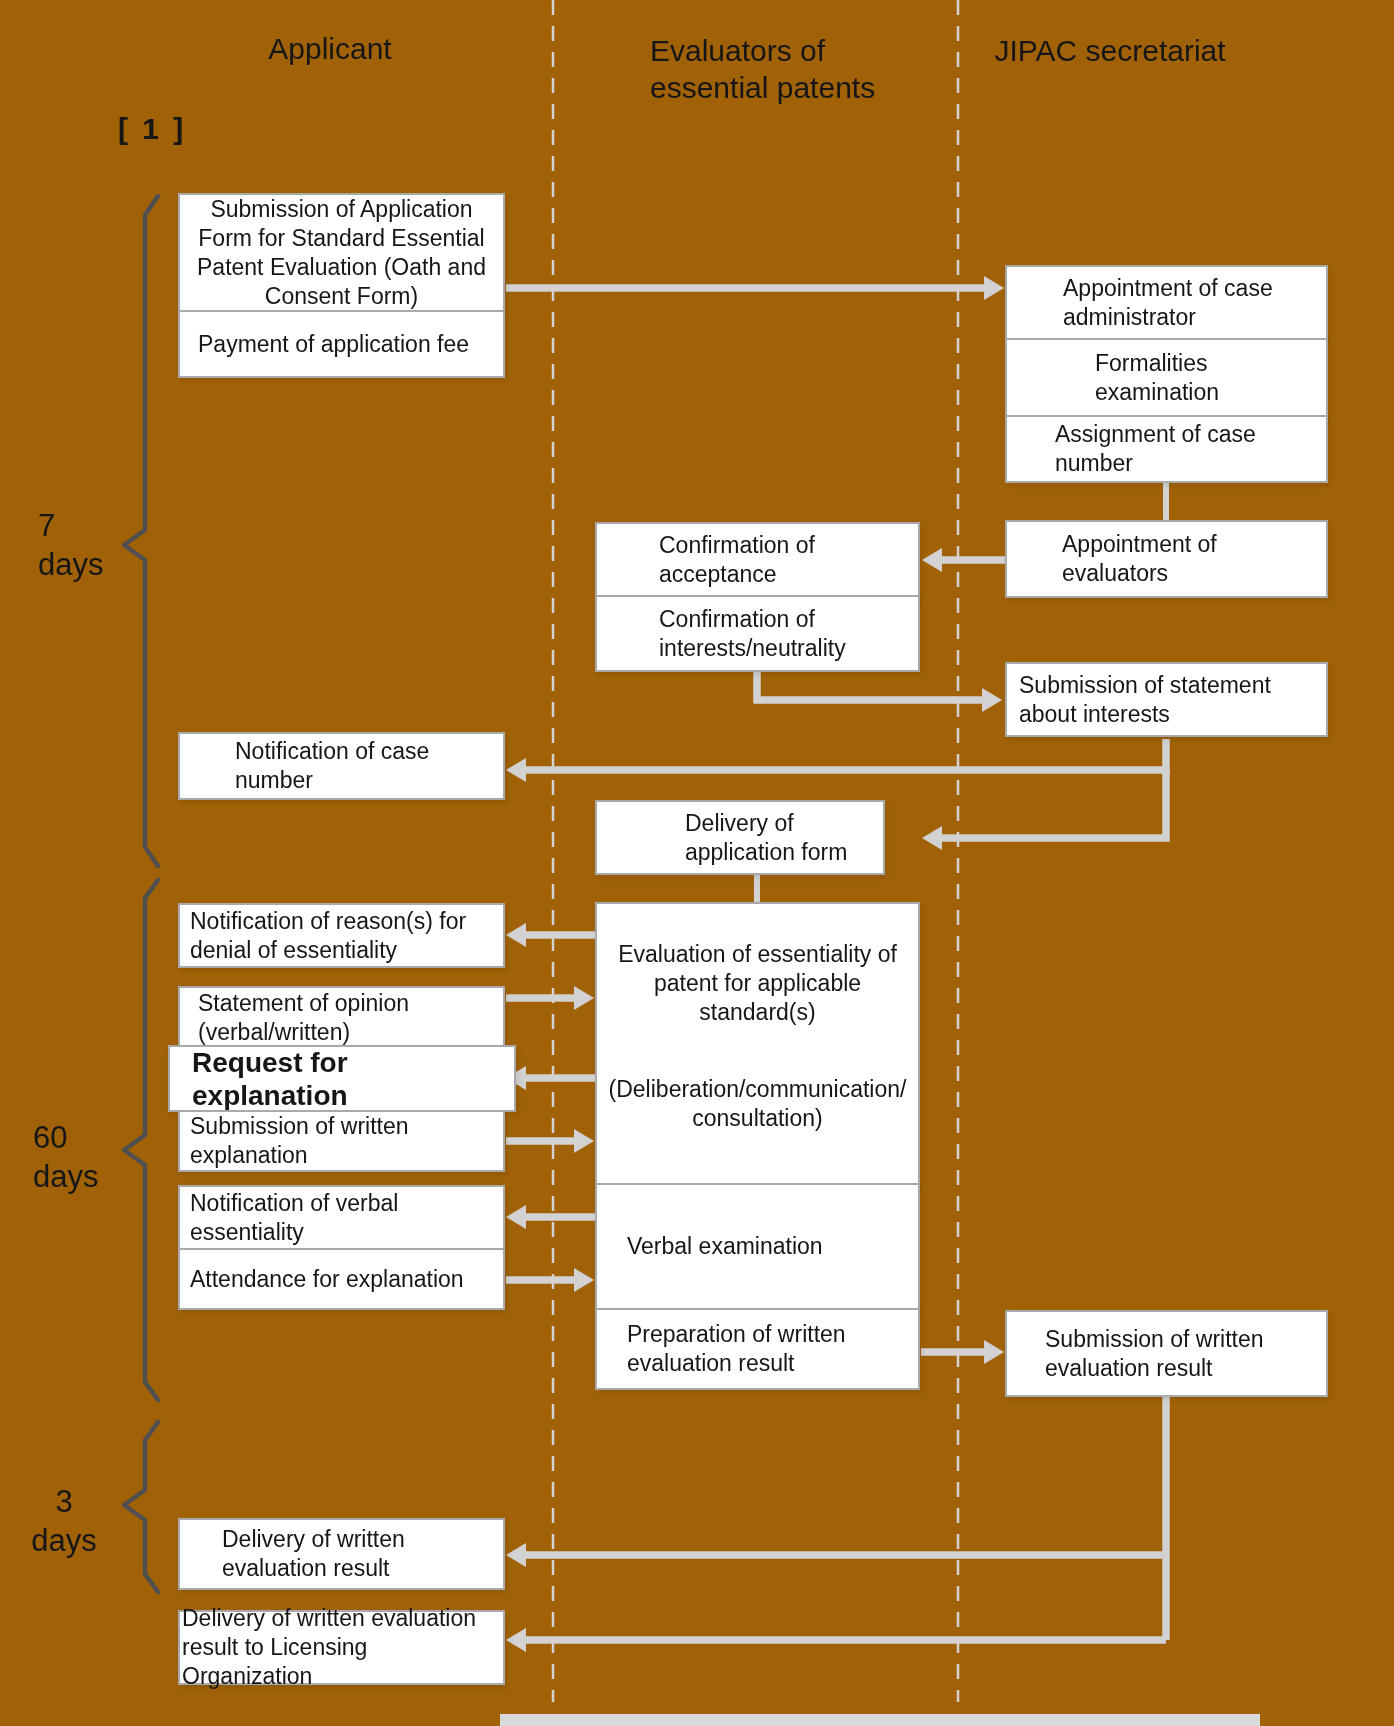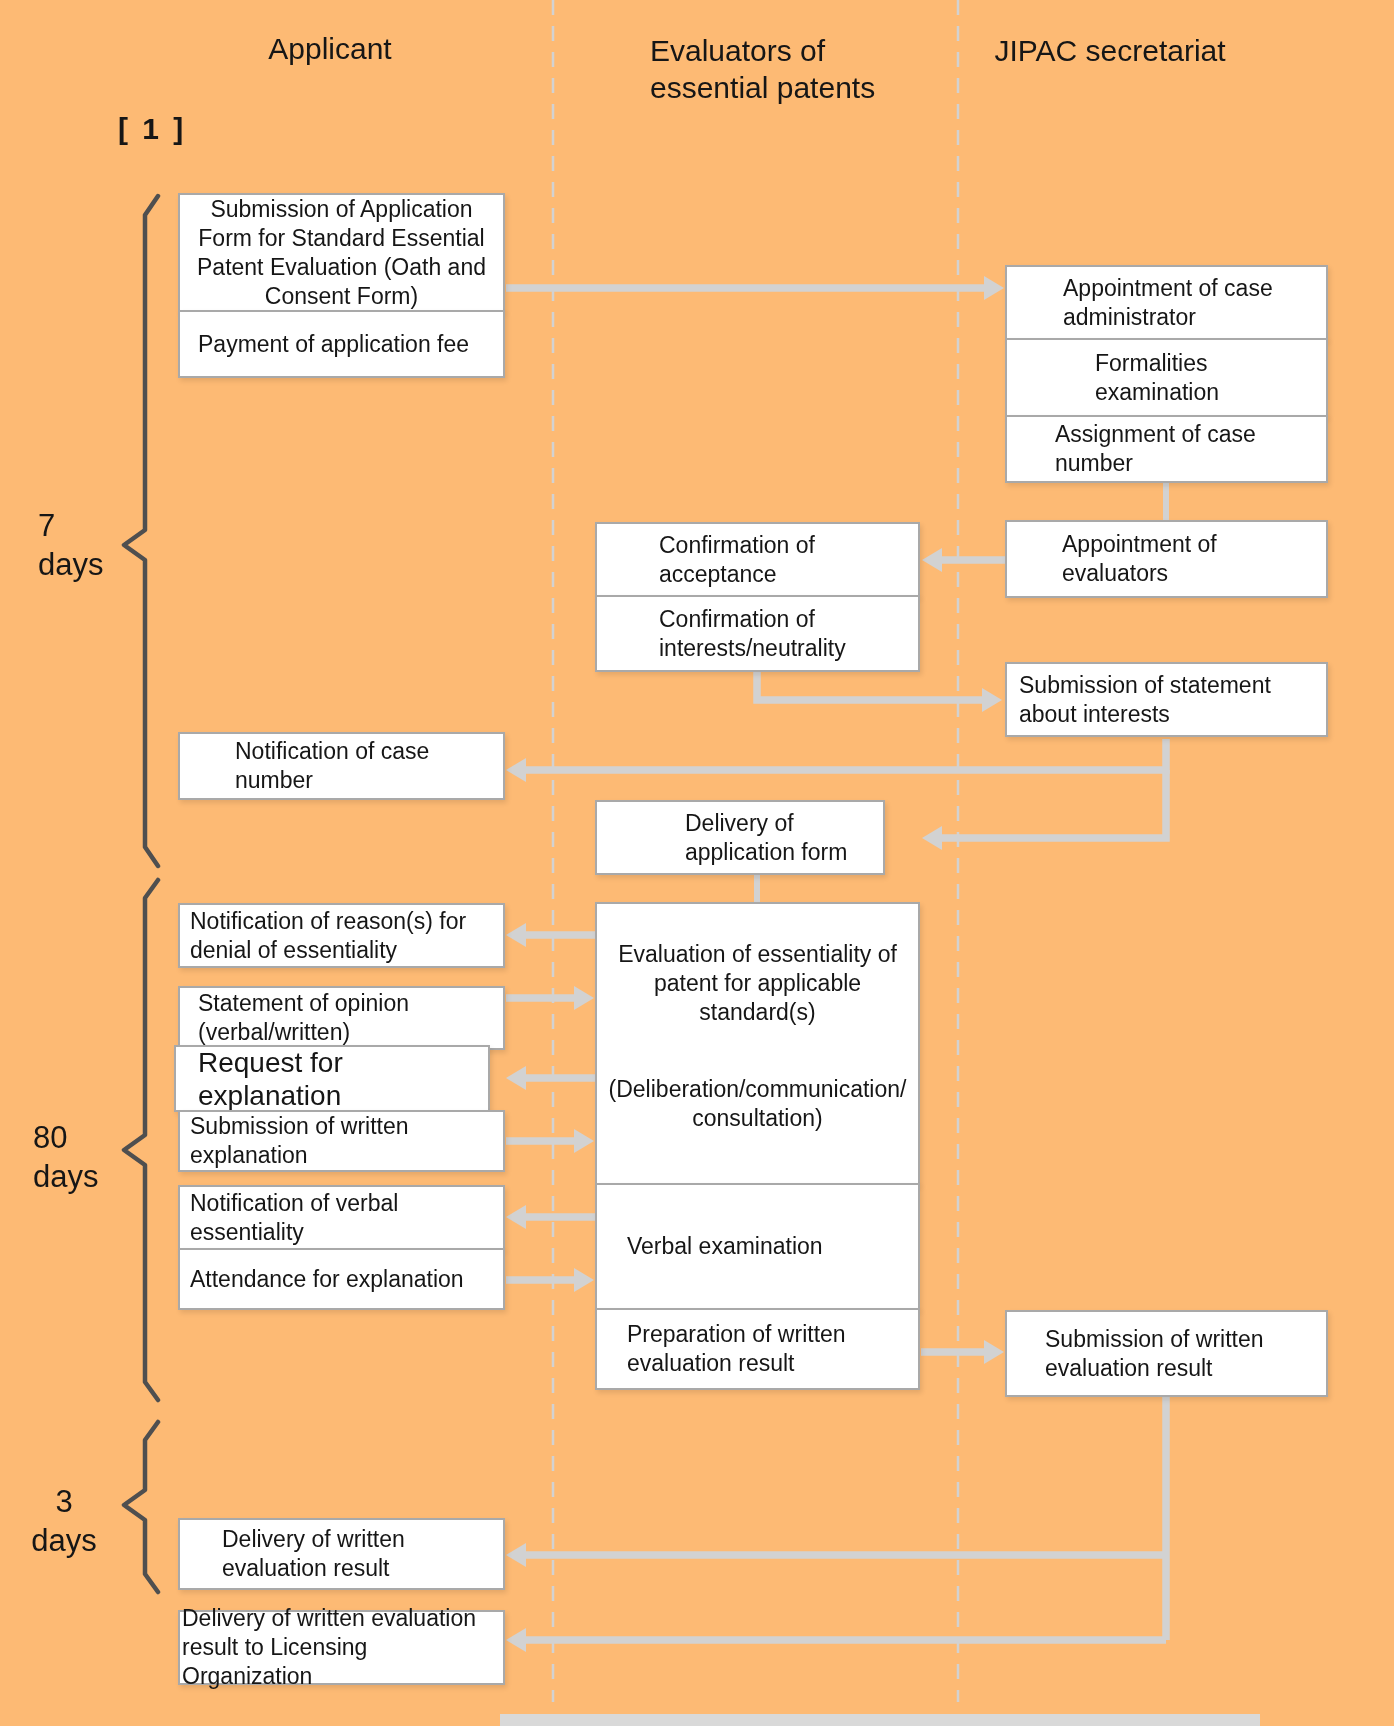--- a/index.html
+++ b/index.html
@@ -1,16 +1,16 @@
 <!DOCTYPE html>
 <html style="--box-border: #a9a9a9; --box-bg: #ffffff; --text: #161616; --arrow: #d2d2d2; --dashed: #d2d2d2; --bracket: #4f4f4f; --bottom-bar: #d9d9d9;"><head>
 <meta charset="utf-8">
 <style>
   html,body{margin:0;padding:0;background:#ffffff;}
-  .stage{position:relative;width:1394px;height:1726px;background:#fdba74;overflow:hidden;
+  .stage{position:relative;width:1394px;height:1726px;background:#a16207;overflow:hidden;
          font-family:"Liberation Sans",sans-serif;color:var(--text,#161616);}
   .lines{position:absolute;left:0;top:0;z-index:1;}
   .dash{stroke:var(--dashed,#d2d2d2);stroke-width:2.5;stroke-dasharray:15 11;fill:none;}
   .arrow{stroke:var(--arrow,#d2d2d2);stroke-width:7.5;fill:none;}
   .thin{stroke:var(--arrow,#d2d2d2);stroke-width:6;fill:none;}
   .head{fill:var(--arrow,#d2d2d2);stroke:none;}
   .brace{stroke:var(--bracket,#4f4f4f);stroke-width:4.5;fill:none;stroke-linecap:round;stroke-linejoin:round;}
   .bbar{fill:var(--bottom-bar,#d9d9d9);}
   .fbox{position:absolute;z-index:2;background:var(--box-bg,#fff);border:2px solid var(--box-border,#a9a9a9);
         box-sizing:border-box;display:flex;align-items:center;box-shadow:2px 3px 5px rgba(0,0,0,0.10);
@@ -85,21 +85,21 @@
 
   <div class="hdr hc" style="left:180px;top:30px;width:300px;">Applicant</div>
   <div class="hdr" style="left:650px;top:32px;width:320px;">Evaluators of
 essential patents</div>
   <div class="hdr hc" style="left:950px;top:32px;width:320px;">JIPAC secretariat</div>
 
   <div class="figlabel" style="left:118px;top:112px;">[ 1 ]</div>
 
   <div class="dur" style="left:38px;top:506px;">7
 days</div>
-  <div class="dur" style="left:33px;top:1118px;">80
+  <div class="dur" style="left:33px;top:1118px;">60
 days</div>
   <div class="dur dc" style="left:25px;top:1482px;width:78px;">3
 days</div>
 
   <div class="fbox tc" style="left:178px;top:193px;width:327px;height:119px;">
     <span class="txt">Submission of Application
 Form for Standard Essential
 Patent Evaluation (Oath and
 Consent Form)</span>
     </div>
@@ -114,21 +114,21 @@
 
   <div class="fbox" style="left:178px;top:903px;width:327px;height:65px;">
     <span class="txt" style="padding-left:10px;">Notification of reason(s) for
 denial of essentiality</span>
     </div>
   <div class="fbox" style="left:178px;top:966px;width:327px;height:64px;margin-top:20px;">
     <span class="txt" style="padding-left:18px;">Statement of opinion
 (verbal/written)</span>
     </div>
 
-  <div class="fbox big" style="left:174px;top:1045px;width:316px;height:67px;">
+  <div class="fbox big" style="left:168px;top:1045px;width:348px;height:67px;font-weight:bold;">
     <span class="txt" style="padding-left:22px;">Request for
 explanation</span>
     </div>
   <div class="fbox" style="left:178px;top:1110px;width:327px;height:62px;">
     <span class="txt" style="padding-left:10px;">Submission of written
 explanation</span>
     </div>
 
   <div class="fbox" style="left:178px;top:1185px;width:327px;height:65px;">
     <span class="txt" style="padding-left:10px;">Notification of verbal

